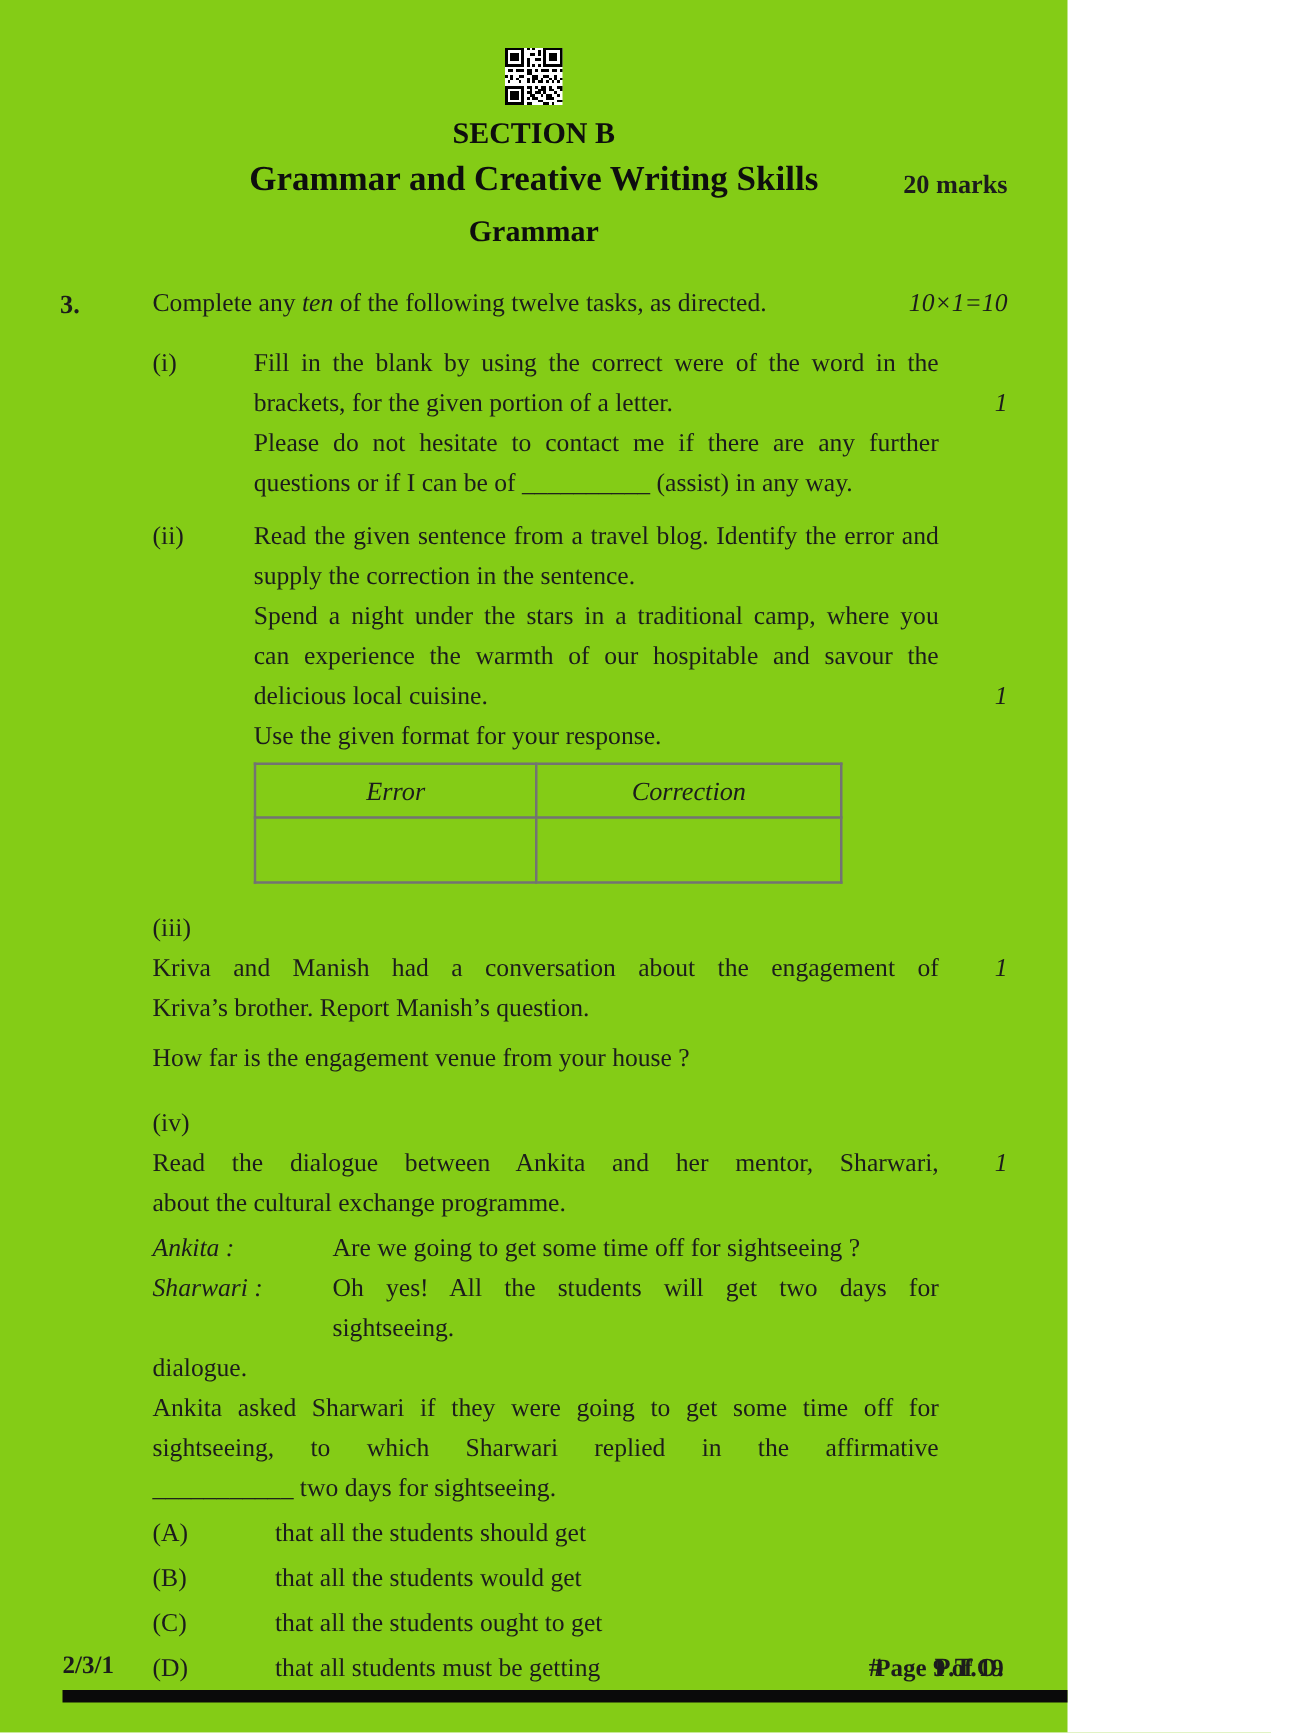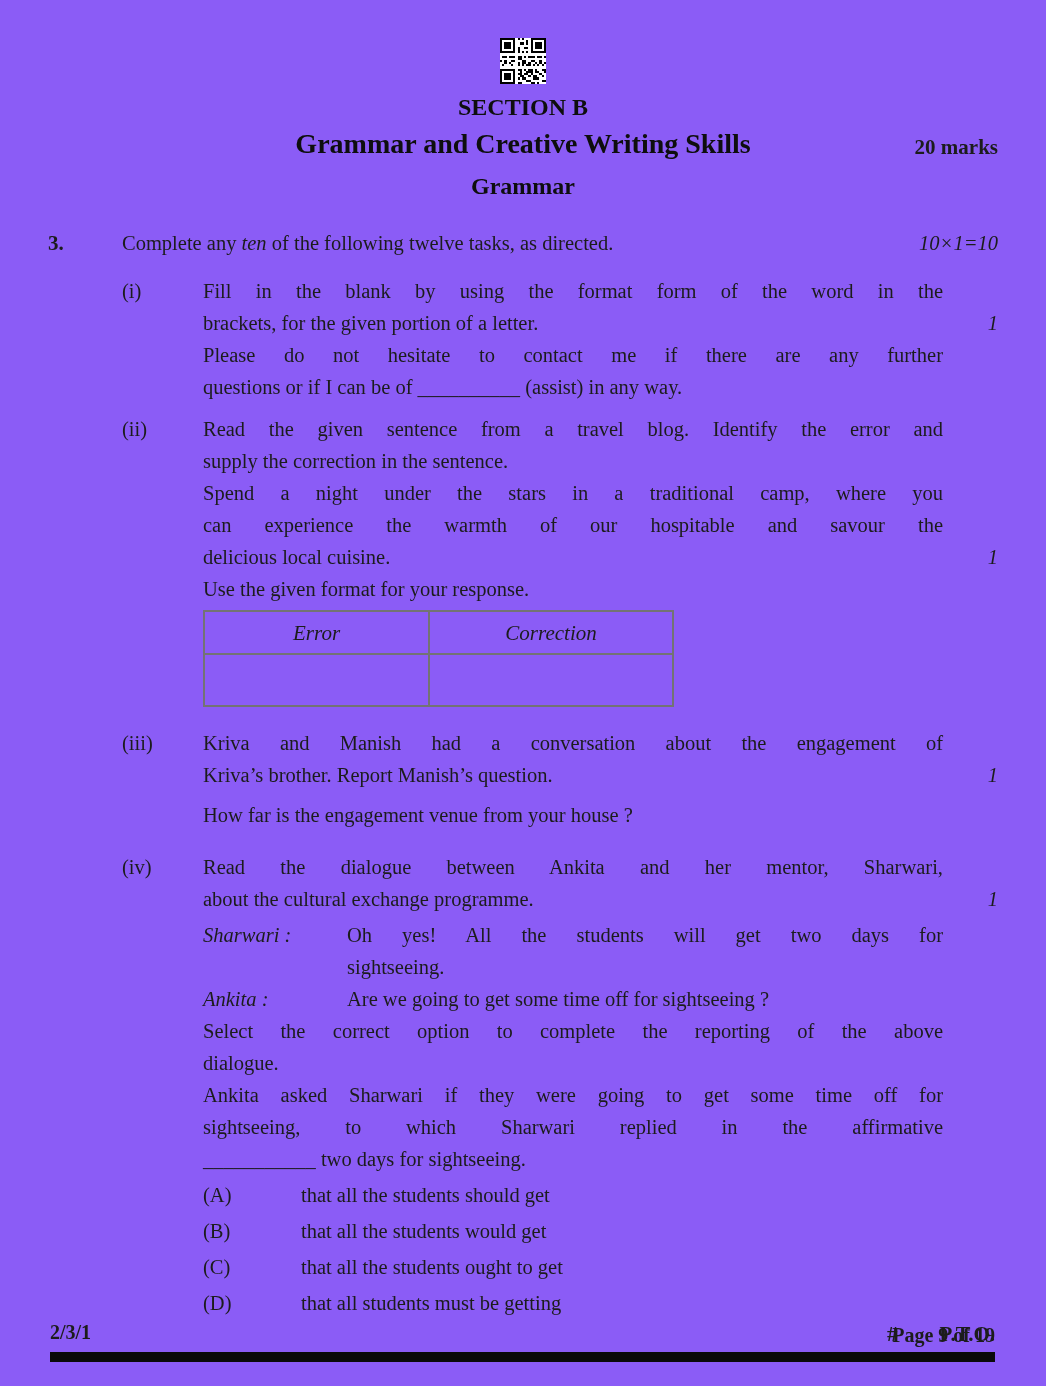--- a/index.html
+++ b/index.html
@@ -1,18 +1,18 @@
 <!DOCTYPE html>
 <html><head>
 <meta charset="utf-8">
 <style>
   * { margin:0; padding:0; box-sizing:border-box; }
   html,body { background:#ffffff; }
   .page {
-    width:1046px; height:1386px; position:relative; background:#8b5cf6;
+    width:854px; height:1386px; position:relative; background:#84cc16;
     font-family:"Liberation Serif","DejaVu Serif",serif;
     font-size:20.5px; line-height:32px; color:#1c1c1c;
     padding:38px 48px 0 48px; overflow:hidden;
   }
   .bi { font-weight:normal; font-style:italic; }
   .center { text-align:center; }
 
   .qr { width:46px; height:46px; margin:0 auto; display:block; }
   .qr svg { width:46px; height:46px; shape-rendering:crispEdges; }
 
@@ -25,21 +25,21 @@
   .q3row { display:flex; margin-top:26px; }
   .qnum { width:74px; font-weight:bold; font-size:21px; }
   .qtext { flex:1; }
   .qmarks { font-style:italic; white-space:nowrap; padding-left:8px; }
 
   .subq { position:relative; display:flex; margin-left:74px; }
   .snum { width:81px; }
   .sbody { flex:1; margin-right:55px; }
   .pmarks { position:absolute; right:0; font-style:italic; }
 
-  .mt16 { margin-top:16px; } .mt10 { margin-top:10px; } .mt20 { margin-top:20px; }
+  .mt16 { margin-top:16px; } .mt10 { margin-top:10px; } .mt20 { margin-top:20px;flex-direction:column; }
   .line { text-align:left; }
   .jl { text-align:justify; text-align-last:justify; }
 
   .ec-table { border-collapse:collapse; margin-top:5px; width:471px; }
   .ec-table th, .ec-table td { border:2px solid #737373; }
   .ec-table th { font-weight:normal; font-style:italic; font-size:21px; height:43px; text-align:center; vertical-align:middle; }
   .ec-table td { height:52px; }
 
   .howfar { margin-top:8px; }
 
@@ -158,21 +158,21 @@
 
   <div class="q3row">
     <div class="qnum">3.</div>
     <div class="qtext"><span>Complete any </span><span class="bi">ten</span><span> of the following twelve tasks, as directed.</span></div>
     <div class="qmarks">10×1=10</div>
   </div>
 
   <div class="subq mt16">
     <div class="snum">(i)</div>
     <div class="sbody">
-      <div class="line jl">Fill in the blank by using the format form of the word in the</div>
+      <div class="line jl">Fill in the blank by using the correct were of the word in the</div>
       <div class="line">brackets, for the given portion of a letter.</div>
       <div class="line jl">Please do not hesitate to contact me if there are any further</div>
       <div class="line">questions or if I can be of __________ (assist) in any way.</div>
     </div>
     <div class="pmarks" style="top:32px">1</div>
   </div>
 
   <div class="subq mt10">
     <div class="snum">(ii)</div>
     <div class="sbody">
@@ -209,33 +209,32 @@
   </div>
 
   <div class="subq mt20">
     <div class="snum">(iv)</div>
     <div class="sbody">
       <div class="line jl">Read the dialogue between Ankita and her mentor, Sharwari,</div>
       <div class="line">about the cultural exchange programme.</div>
 
       <div class="dialogue">
         <div class="drow">
+          <div class="dspeaker">Ankita :</div>
+          <div class="dtext">Are we going to get some time off for sightseeing ?</div>
+        </div>
+        <div class="drow">
           <div class="dspeaker">Sharwari :</div>
           <div class="dtext">
             <div class="line jl">Oh yes! All the students will get two days for</div>
             <div class="line">sightseeing.</div>
           </div>
         </div>
-        <div class="drow">
-          <div class="dspeaker">Ankita :</div>
-          <div class="dtext">Are we going to get some time off for sightseeing ?</div>
-        </div>
       </div>
 
-      <div class="line jl">Select the correct option to complete the reporting of the above</div>
       <div class="line">dialogue.</div>
       <div class="line jl">Ankita asked Sharwari if they were going to get some time off for</div>
       <div class="line jl">sightseeing, to which Sharwari replied in the affirmative</div>
       <div class="line">___________ two days for sightseeing.</div>
 
       <div class="options">
         <div class="orow">
           <div class="oletter">(A)</div>
           <div class="otext">that all the students should get</div>
         </div>

